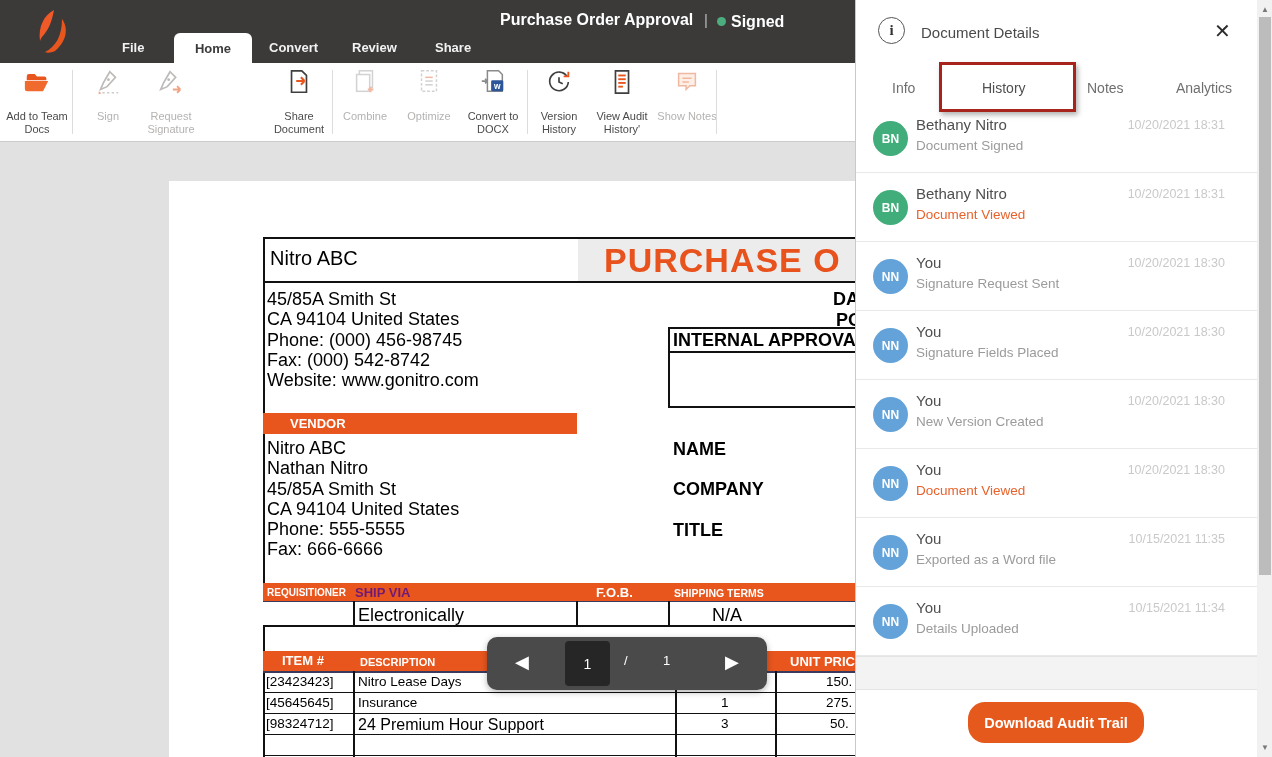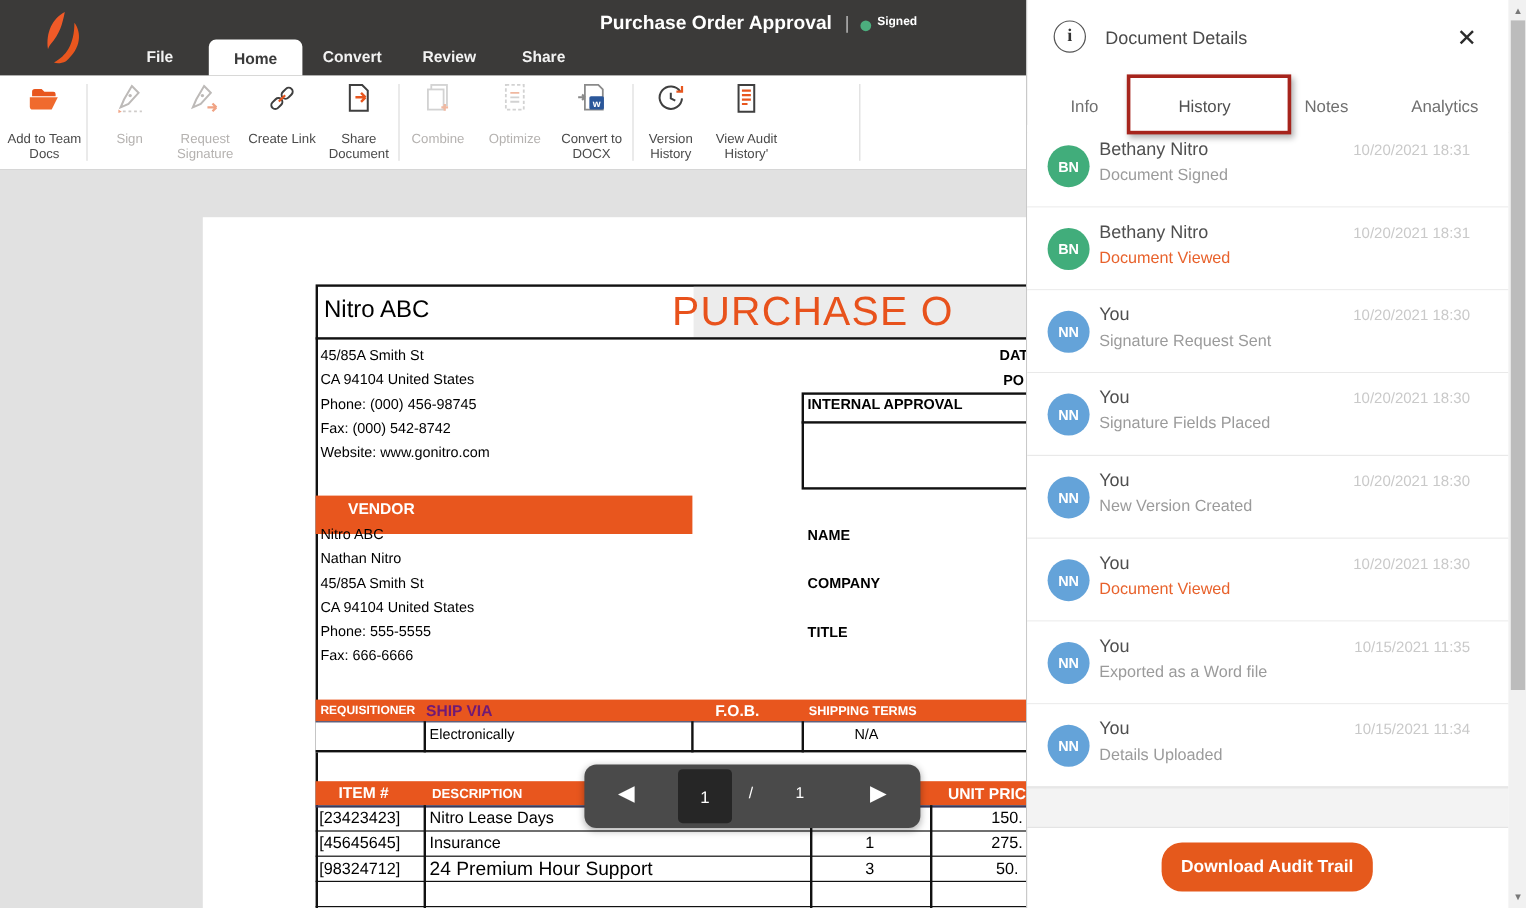--- a/index.html
+++ b/index.html
@@ -10,34 +10,34 @@
 
   
   .top-bar { position:absolute; left:0; top:0; width:855px; height:63px; background:#3b3a39; }
   .menu-item { position:absolute; top:40px; color:#f2f2f2; font-size:13px; font-weight:bold; cursor:default; }
   .home-tab { position:absolute; left:174px; top:33px; width:78px; height:30px; background:#ffffff;
     border-radius:6px 6px 0 0; color:#3b3b3b; font-size:13px; font-weight:bold;
     display:flex; align-items:center; justify-content:center; }
   .doc-title { position:absolute; left:500px; top:11px; color:#ffffff; font-size:16px; font-weight:bold; }
   .title-sep { position:absolute; left:704px; top:11px; color:#b9b9b9; font-size:15px; }
   .status-dot { position:absolute; left:717px; top:17px; width:9px; height:9px; border-radius:50%; background:#4cae7e; }
-  .status-label { position:absolute; left:731px; top:13px; color:#ffffff; font-size:10px; font-weight:bold; }
+  .status-label { position:absolute; left:731px; top:13px; color:#ffffff; font-size:16px; font-weight:bold; }
 
   
   .toolbar { position:absolute; left:0; top:63px; width:855px; height:79px; background:#ffffff; border-bottom:1px solid #cccccc; }
   .tb-btn { position:absolute; top:5px; height:70px; display:flex; flex-direction:column; align-items:center; cursor:pointer; }
   .tb-btn svg { flex:0 0 28px; }
   .tb-label { margin-top:14px; font-size:11px; line-height:13px; text-align:center; color:#4a4a4a; }
   .tb-btn.disabled .tb-label { color:#b5b2b0; }
   .tb-divider { position:absolute; top:7px; width:1px; height:64px; background:#dcdcdc; }
 
   
   .doc-area { position:absolute; left:0; top:142px; width:855px; height:615px; background:#e1e1e1; overflow:hidden; }
   .page { position:absolute; left:169px; top:39px; width:800px; height:620px; background:#ffffff; }
-  .d { position:absolute; color:#000; font-size:12px; white-space:nowrap; }
+  .d { position:absolute; color:#000; font-size:18px; white-space:nowrap; }
   .orange-bar { position:absolute; background:#e8561e; color:#fff; font-weight:bold; }
   .vr { position:absolute; width:2px; background:#111; }
   .hrule { position:absolute; height:1px; background:#111; }
 
   
   .pager { position:absolute; left:487px; top:637px; width:280px; height:53px; background:#4a4a4a;
     border-radius:10px; z-index:40; box-shadow:0 2px 6px rgba(0,0,0,.3); color:#fff; }
   .pager .arrow { position:absolute; top:14px; font-size:18px; color:#fff; cursor:pointer; }
   .page-box { position:absolute; left:78px; top:4px; width:45px; height:45px; background:#262626; border-radius:4px;
     display:flex; align-items:center; justify-content:center; font-size:14px; cursor:text; }
@@ -117,30 +117,20 @@
     <div class="tb-btn disabled" style="left:80px;width:56px">
       <svg width="30" height="28" viewBox="0 0 30 30">
         <path d="M17 4 l6 6 -9 10 -7 3 3-7 Z" fill="none" stroke="#bdbab8" stroke-width="1.8"></path>
         <circle cx="15.5" cy="12.5" r="1.5" fill="#bdbab8"></circle>
         <path d="M5 25 l3 2 -3 1 Z" fill="#f0a384"></path>
         <line x1="9" y1="26.5" x2="26" y2="26.5" stroke="#cfccca" stroke-width="1.6" stroke-dasharray="2.5 2.5"></line>
       </svg>
       <span class="tb-label">Sign</span>
     </div>
 
-    <div class="tb-btn" style="left:202px;width:66px">
-      <svg width="30" height="28" viewBox="0 0 30 30">
-        <g transform="rotate(-45 15 15)">
-          <rect x="3" y="11.5" width="11" height="7" rx="3.5" fill="none" stroke="#3f3f3f" stroke-width="1.8"></rect>
-          <rect x="16" y="11.5" width="11" height="7" rx="3.5" fill="none" stroke="#3f3f3f" stroke-width="1.8"></rect>
-          <line x1="11" y1="15" x2="19" y2="15" stroke="#e8561e" stroke-width="2"></line>
-        </g>
-      </svg>
-      <span class="tb-label">Create Link</span>
-    </div>
 
     <div class="tb-btn" style="left:268px;width:62px">
       <svg width="30" height="28" viewBox="0 0 30 30">
         <path d="M7 3 h11 l5 5 v18 H7 Z" fill="#fff" stroke="#3f3f3f" stroke-width="1.8"></path>
         <path d="M12 14 h9 m0 0 l-4-4 m4 4 l-4 4" fill="none" stroke="#e8561e" stroke-width="2.2"></path>
       </svg>
       <span class="tb-label">Share Document</span>
     </div>
     <div class="tb-divider" style="left:332px"></div>
 
@@ -187,46 +177,54 @@
       <svg width="30" height="28" viewBox="0 0 30 30">
         <path d="M8 3 h14 v24 H8 Z" fill="#fff" stroke="#3f3f3f" stroke-width="1.8"></path>
         <line x1="11" y1="8" x2="19" y2="8" stroke="#e8561e" stroke-width="2"></line>
         <line x1="11" y1="12" x2="19" y2="12" stroke="#e8561e" stroke-width="2"></line>
         <line x1="11" y1="16" x2="19" y2="16" stroke="#e8561e" stroke-width="2"></line>
         <line x1="11" y1="20" x2="16" y2="20" stroke="#e8561e" stroke-width="2"></line>
       </svg>
       <span class="tb-label">View Audit History'</span>
     </div>
 
+    <div class="tb-btn disabled" style="left:656px;width:62px">
+      <svg width="30" height="28" viewBox="0 0 30 30">
+        <path d="M6 6 h18 v13 h-6 l-4 4 v-4 H6 Z" fill="#fdeee6" stroke="#f0b8a0" stroke-width="1.6"></path>
+        <line x1="10" y1="11" x2="20" y2="11" stroke="#f0b8a0" stroke-width="1.6"></line>
+        <line x1="10" y1="15" x2="17" y2="15" stroke="#f0b8a0" stroke-width="1.6"></line>
+      </svg>
+      <span class="tb-label">Show Notes</span>
+    </div>
     <div class="tb-divider" style="left:716px"></div>
   </div>
 
   <div class="doc-area">
     <div class="page">
 
       <div class="abs" style="left:94px;top:56px;width:640px;height:560px;border:2px solid #111"></div>
 
       <div class="abs" style="left:409px;top:58px;width:325px;height:42px;background:#ececec"></div>
       <div class="d" style="left:101px;top:66px;font-size:20px">Nitro ABC</div>
-      <div class="d" style="left:391px;top:60px;font-size:34px;font-weight:normal;color:#e8521c;letter-spacing:1px">PURCHASE O</div>
+      <div class="d" style="left:435px;top:60px;font-size:34px;font-weight:bold;color:#e8521c;letter-spacing:1px">PURCHASE O</div>
       <div class="abs" style="left:94px;top:100px;width:640px;height:2px;background:#111"></div>
 
       <div class="d" style="left:98px;top:108px">45/85A Smith St</div>
       <div class="d" style="left:98px;top:128px">CA 94104 United States</div>
       <div class="d" style="left:98px;top:149px">Phone: (000) 456-98745</div>
       <div class="d" style="left:98px;top:169px">Fax: (000) 542-8742</div>
       <div class="d" style="left:98px;top:189px">Website: www.gonitro.com</div>
       <div class="d" style="left:664px;top:108px;font-weight:bold">DAT</div>
       <div class="d" style="left:667px;top:129px;font-weight:bold">PO</div>
 
       <div class="abs" style="left:499px;top:146px;width:236px;height:81px;border:2px solid #111;background:#fff"></div>
       <div class="d" style="left:504px;top:149px;font-weight:bold">INTERNAL APPROVAL</div>
       <div class="abs" style="left:499px;top:170px;width:236px;height:2px;background:#111"></div>
 
-      <div class="orange-bar" style="left:94px;top:232px;width:314px;height:32px;font-size:13px;padding:3px 0 0 27px">VENDOR</div>
+      <div class="orange-bar" style="left:94px;top:232px;width:314px;height:21px;font-size:13px;padding:3px 0 0 27px">VENDOR</div>
 
       <div class="d" style="left:98px;top:257px">Nitro ABC</div>
       <div class="d" style="left:98px;top:277px">Nathan Nitro</div>
       <div class="d" style="left:98px;top:298px">45/85A Smith St</div>
       <div class="d" style="left:98px;top:318px">CA 94104 United States</div>
       <div class="d" style="left:98px;top:338px">Phone: 555-5555</div>
       <div class="d" style="left:98px;top:358px">Fax: 666-6666</div>
 
       <div class="d" style="left:504px;top:258px;font-weight:bold">NAME</div>
       <div class="d" style="left:504px;top:298px;font-weight:bold">COMPANY</div>

